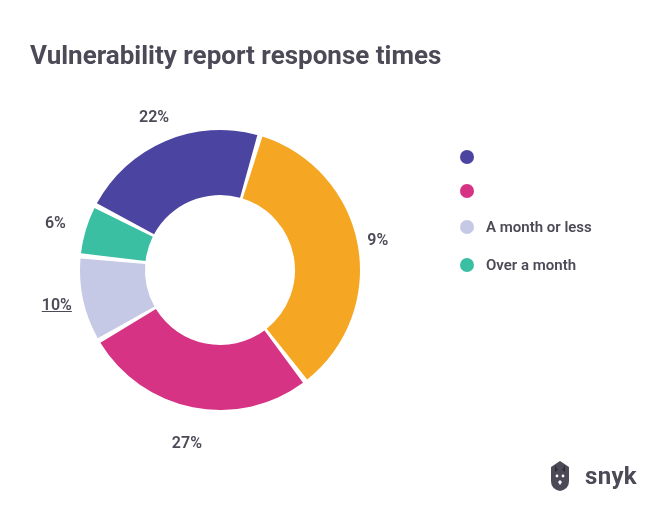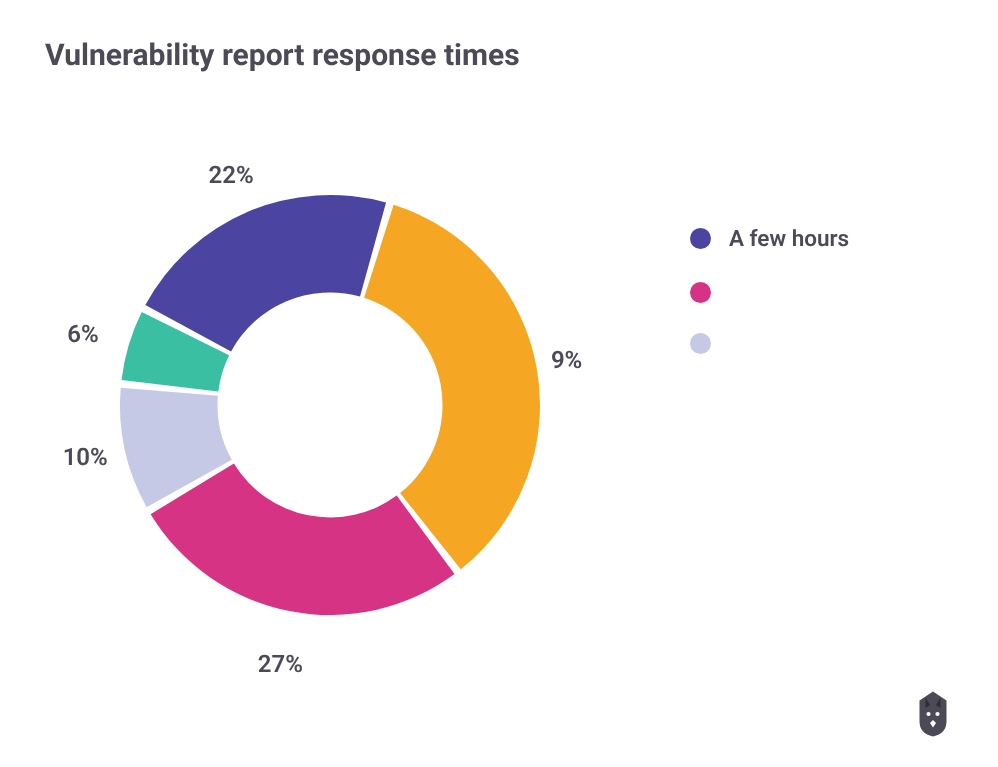--- a/index.html
+++ b/index.html
@@ -8,22 +8,22 @@
     width: 665px;
     height: 511px;
     background: #ffffff;
     font-family: -apple-system, BlinkMacSystemFont, "Segoe UI", Roboto, Helvetica, Arial, sans-serif;
     color: #4c4a57;
     overflow: hidden;
   }
   .title {
     position: absolute;
     left: 30px;
-    top: 24px;
-    font-size: 20px;
+    top: 40px;
+    font-size: 26px;
     font-weight: 700;
     color: #4c4a57;
   }
   .chart-area {
     position: absolute;
     left: 40px;
     top: 80px;
     width: 360px;
     height: 360px;
   }
@@ -84,39 +84,44 @@
   <svg id="donut-svg" width="360" height="360" viewBox="0 0 360 360">
       <path d="M 56.89571657332215 123.32665148648849 A 140 140 0 0 1 217.3662785048526 55.078685039398636 L 200.01764919902817 117.72072412824927 A 75 75 0 0 0 114.05127673570829 154.28213472490455 Z" fill="#4b45a1"></path>
       <path d="M 222.42493774858838 56.58289218758938 A 140 140 0 0 1 267.19028926833573 299.5347134807223 L 226.70908353660843 248.6793107932441 A 75 75 0 0 0 202.72764522245805 118.5265493862086 Z" fill="#f5a623"></path>
       <path d="M 262.9999548225483 302.7431039995571 A 140 140 0 0 1 60.40115956209867 262.77442796689934 L 115.92919262255286 228.9863006965532 A 75 75 0 0 0 224.46426151207945 250.39809142833414 Z" fill="#d63384"></path>
       <path d="M 57.743256326611146 258.2150176015465 A 140 140 0 0 1 40.466770075235814 178.57731438045792 L 105.25005539744777 183.88070413238816 A 75 75 0 0 0 114.50531588925597 226.5437594293999 Z" fill="#c6c9e6"></path>
       <path d="M 40.99643536022609 173.3263975867183 A 140 140 0 0 1 54.47025485006702 128.0138476545537 L 112.75192224110734 156.79313267208235 A 75 75 0 0 0 105.53380465726397 181.0677129928848 Z" fill="#3bbfa3"></path>
     </svg>
 <div class="slice-label" style="left: 99.032px; top: 27.2415px;">22%</div>
     <div class="slice-label" style="left: 327.252px; top: 149.92px;">9%</div>
     <div class="slice-label" style="left: 131.871px; top: 342.861px; margin-top: 10px;">27%</div>
-    <div class="slice-label" style="left: 1.77349px; top: 215.193px;">10%</div>
+    <div class="slice-label" style="left: 1.77349px; top: 215.193px; text-decoration: underline;">10%</div>
     <div class="slice-label" style="left: 4.88538px; top: 132.687px;">6%</div>
   </div>
 
 <div class="legend">
   <div class="legend-item">
     <span class="swatch" style="background:#4b45a1"></span>
-    <span class="legend-label">A few hours</span>
   </div>
   <div class="legend-item">
     <span class="swatch" style="background:#d63384"></span>
   </div>
   <div class="legend-item">
     <span class="swatch" style="background:#c6c9e6"></span>
+    <span class="legend-label">A month or less</span>
+  </div>
+  <div class="legend-item">
+    <span class="swatch" style="background:#3bbfa3"></span>
+    <span class="legend-label">Over a month</span>
   </div>
 </div>
 
 <div class="brand">
   <svg width="30" height="34" viewBox="0 0 30 34">
     <path d="M15 2 L6 8 L6 22 Q6 30 15 32 Q24 30 24 22 L24 8 Z" fill="#4c4a57"></path>
     <path d="M10 6 L10 13 L13 11 Z" fill="#2f2d38"></path>
     <path d="M20 6 L20 13 L17 11 Z" fill="#2f2d38"></path>
     <circle cx="12" cy="17" r="1.4" fill="#ffffff"></circle>
     <circle cx="18" cy="17" r="1.4" fill="#ffffff"></circle>
     <path d="M13 23 L15 21 L17 23 L15 26 Z" fill="#ffffff"></path>
   </svg>
+  <span class="brand-name">snyk</span>
 </div>
 
 </body></html>

